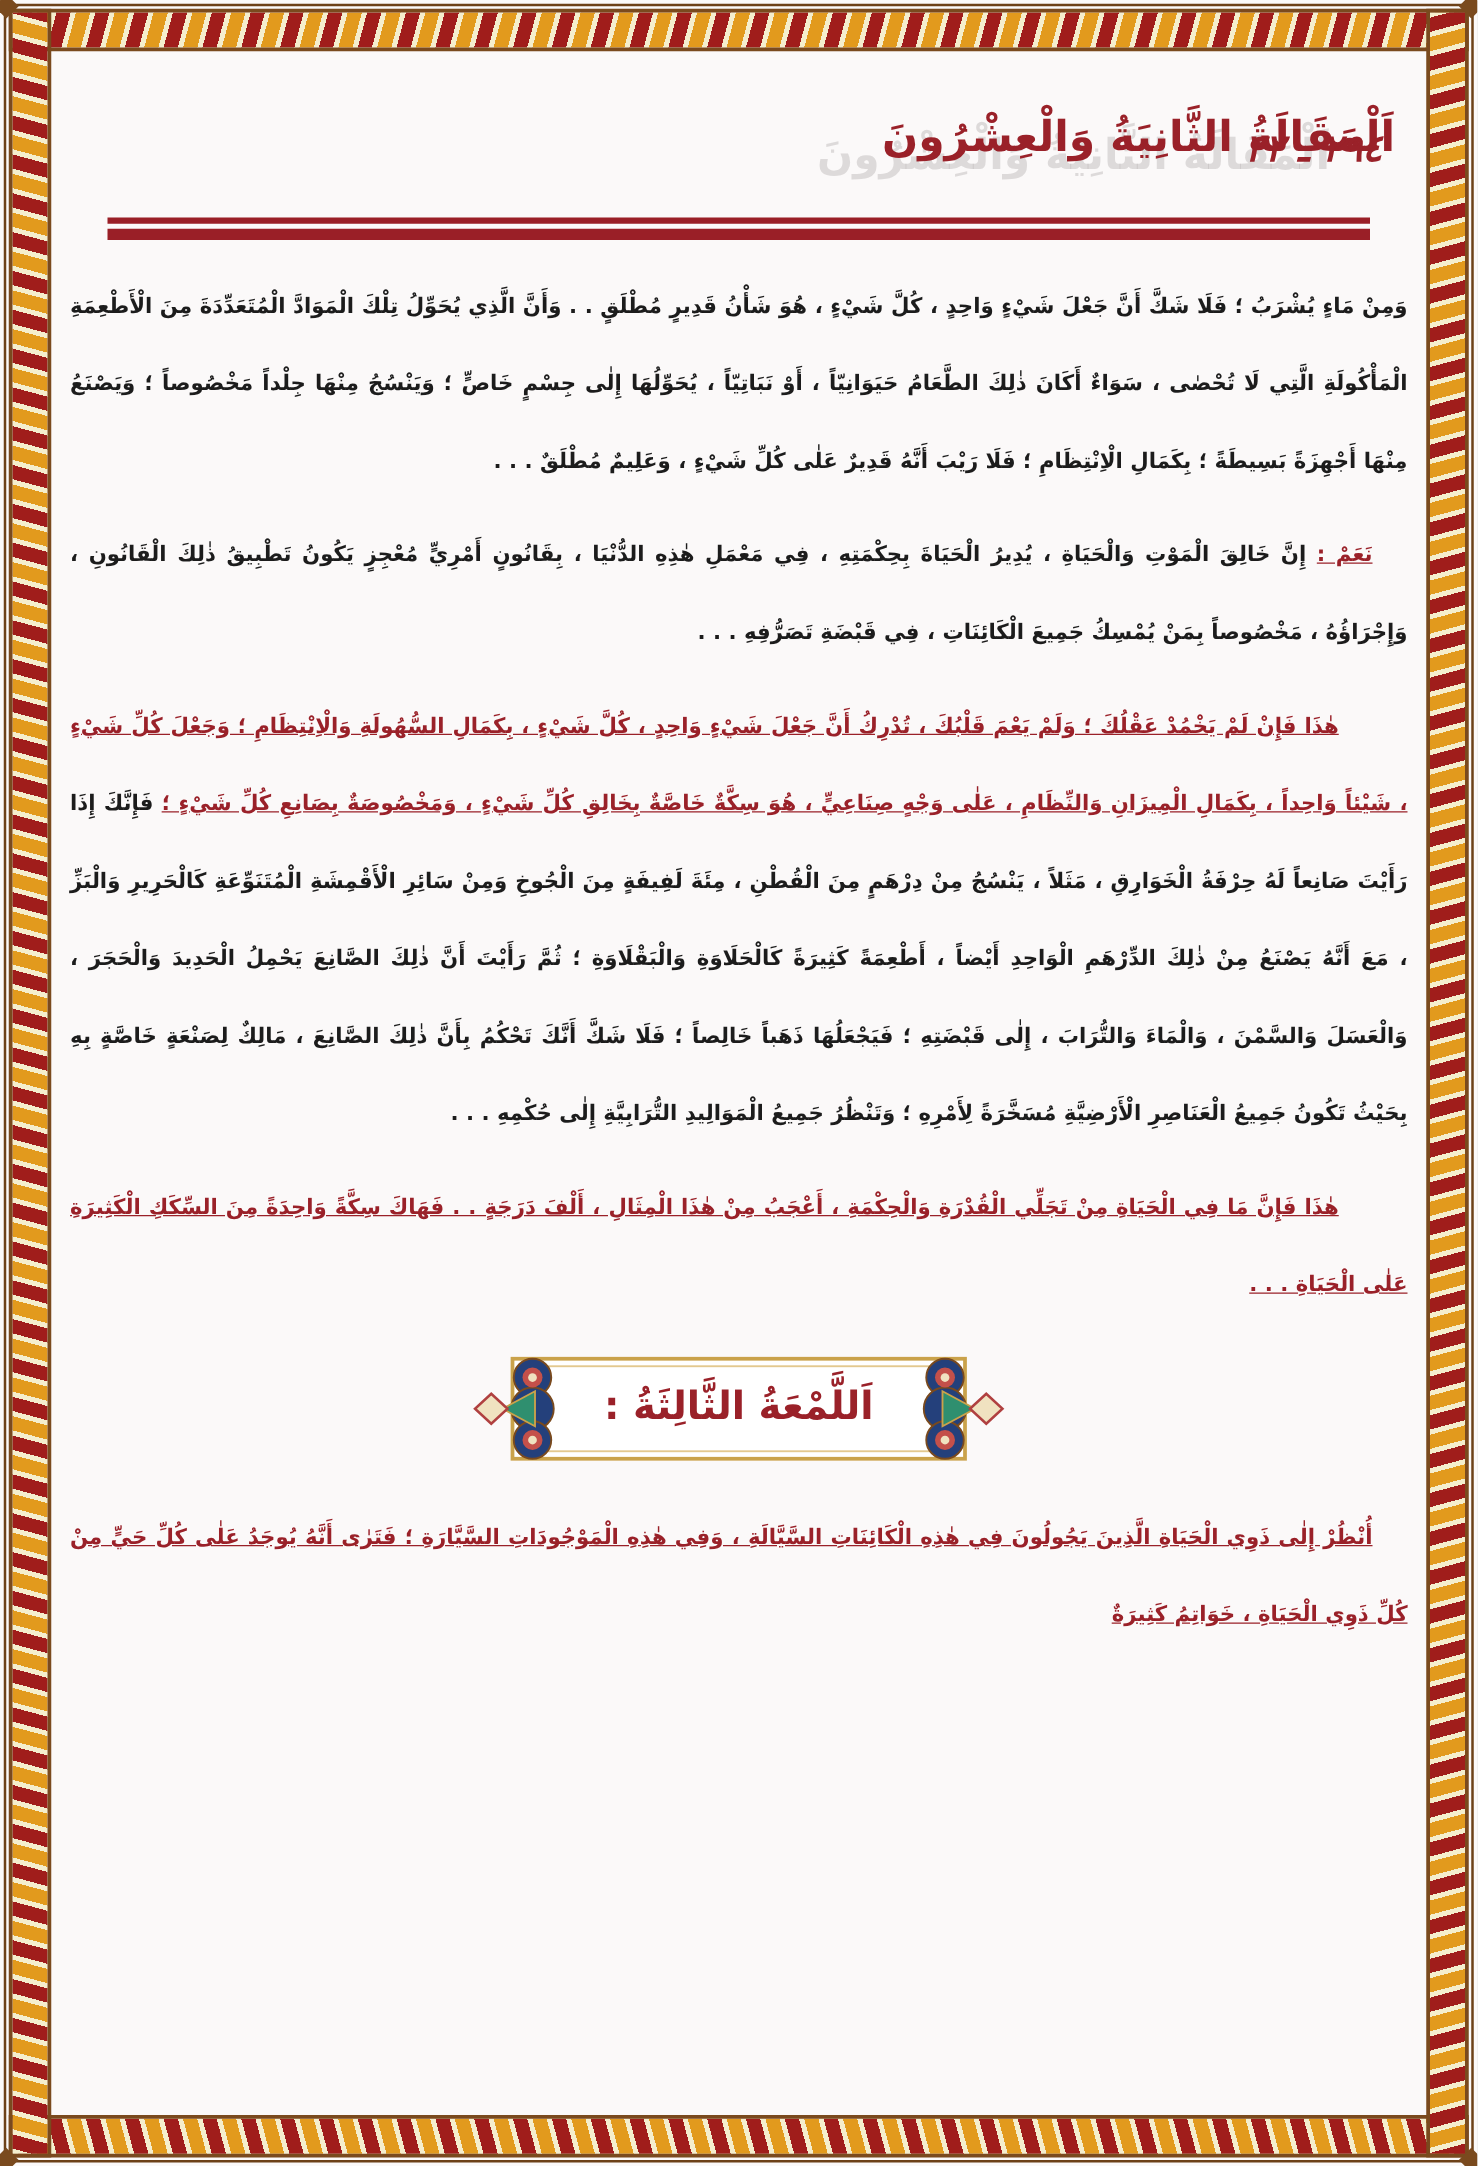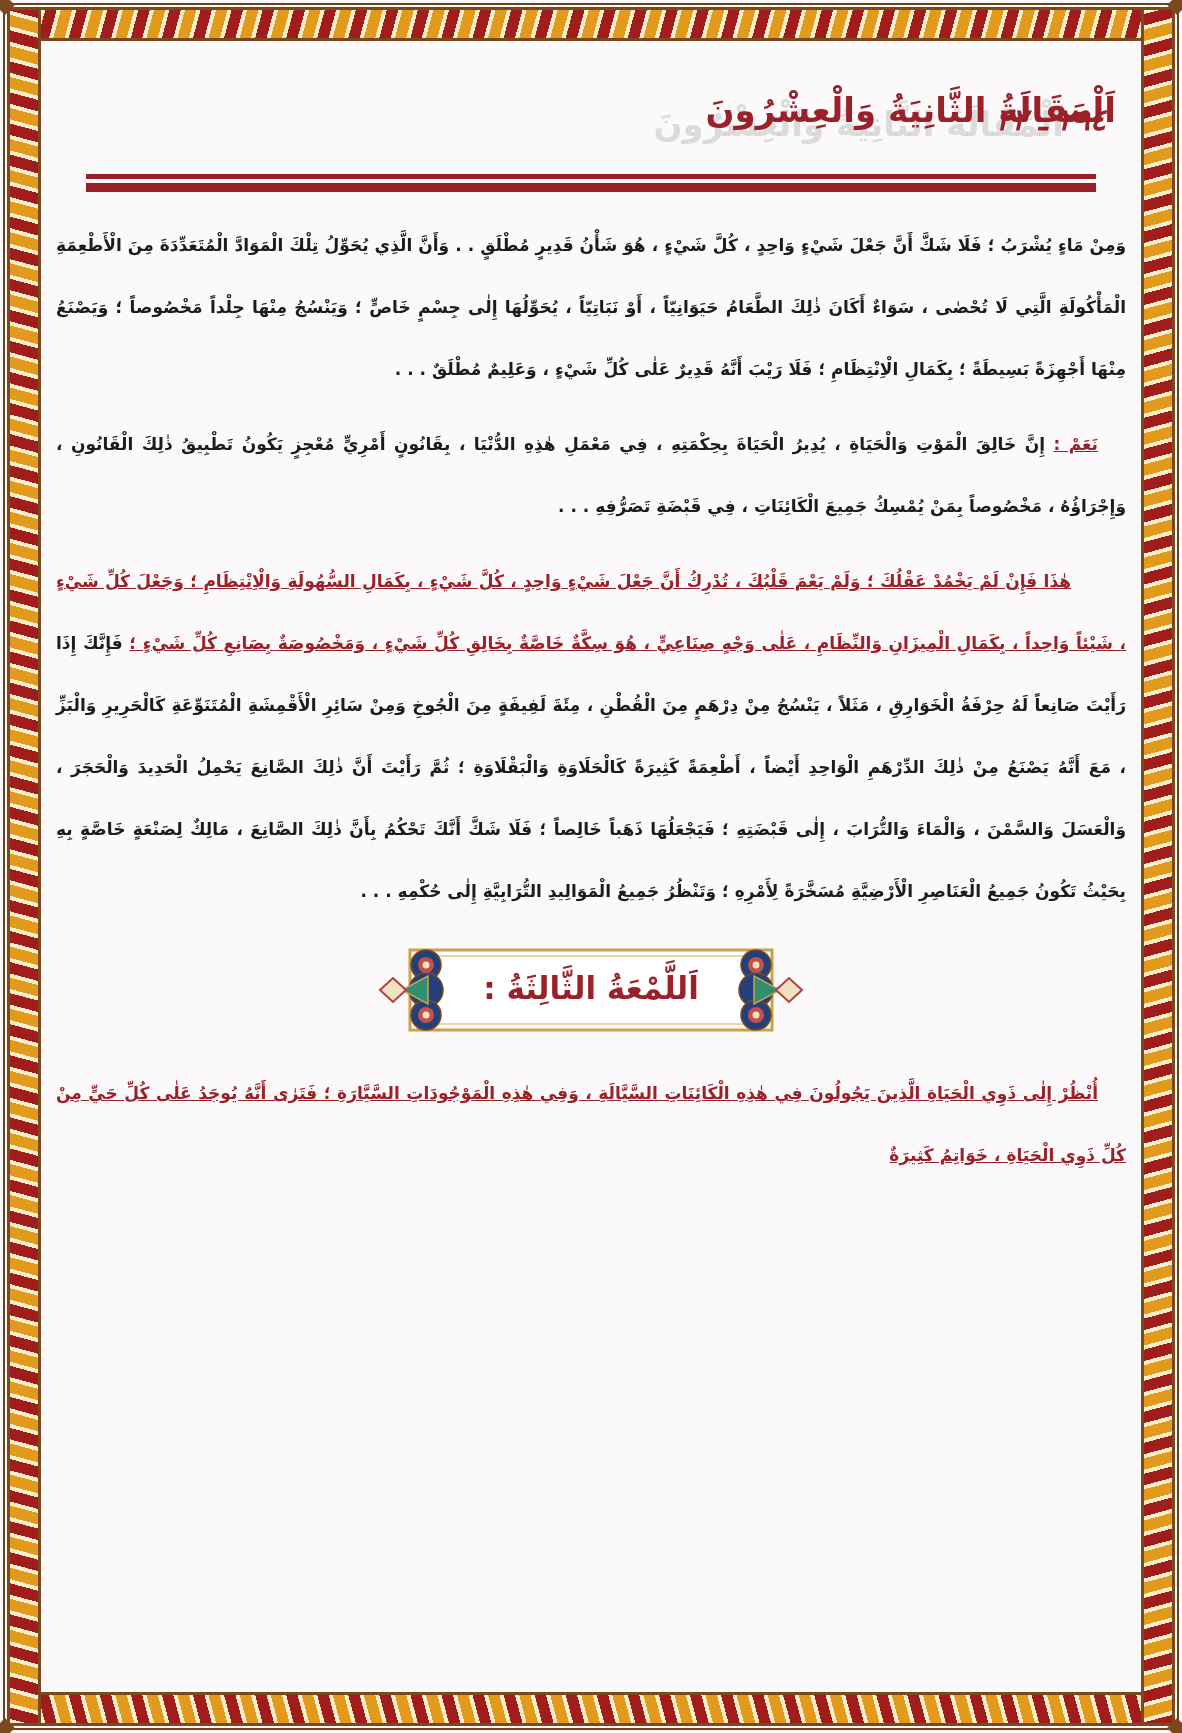--- a/index.html
+++ b/index.html
@@ -110,20 +110,21 @@
     <div class="header-rule"></div>
 
     <div class="body-text">
 
       <p><span>وَمِنْ مَاءٍ يُشْرَبُ ؛ فَلَا شَكَّ أَنَّ جَعْلَ شَيْءٍ وَاحِدٍ ، كُلَّ شَيْءٍ ، هُوَ شَأْنُ قَدِيرٍ مُطْلَقٍ . . وَأَنَّ الَّذِي يُحَوِّلُ تِلْكَ الْمَوَادَّ الْمُتَعَدِّدَةَ مِنَ الْأَطْعِمَةِ الْمَأْكُولَةِ الَّتِي لَا تُحْصٰى ، سَوَاءٌ أَكَانَ ذٰلِكَ الطَّعَامُ حَيَوَانِيّاً ، أَوْ نَبَاتِيّاً ، يُحَوِّلُهَا إِلٰى جِسْمٍ خَاصٍّ ؛ وَيَنْسُجُ مِنْهَا جِلْداً مَخْصُوصاً ؛ وَيَصْنَعُ مِنْهَا أَجْهِزَةً بَسِيطَةً ؛ بِكَمَالِ الْاِنْتِظَامِ ؛ فَلَا رَيْبَ أَنَّهُ قَدِيرٌ عَلٰى كُلِّ شَيْءٍ ، وَعَلِيمٌ مُطْلَقٌ . . .</span></p>
 
       <p class="indent-sm"><span class="red">نَعَمْ :</span> <span>إِنَّ خَالِقَ الْمَوْتِ وَالْحَيَاةِ ، يُدِيرُ الْحَيَاةَ بِحِكْمَتِهِ ، فِي مَعْمَلِ هٰذِهِ الدُّنْيَا ، بِقَانُونٍ أَمْرِيٍّ مُعْجِزٍ يَكُونُ تَطْبِيقُ ذٰلِكَ الْقَانُونِ ، وَإِجْرَاؤُهُ ، مَخْصُوصاً بِمَنْ يُمْسِكُ جَمِيعَ الْكَائِنَاتِ ، فِي قَبْضَةِ تَصَرُّفِهِ . . .</span></p>
 
       <p class="indent-lg"><span class="red">هٰذَا فَإِنْ لَمْ يَخْمُدْ عَقْلُكَ ؛ وَلَمْ يَعْمَ قَلْبُكَ ، تُدْرِكُ أَنَّ جَعْلَ شَيْءٍ وَاحِدٍ ، كُلَّ شَيْءٍ ، بِكَمَالِ السُّهُولَةِ وَالْاِنْتِظَامِ ؛ وَجَعْلَ كُلِّ شَيْءٍ ، شَيْئاً وَاحِداً ، بِكَمَالِ الْمِيزَانِ وَالنِّظَامِ ، عَلٰى وَجْهٍ صِنَاعِيٍّ ، هُوَ سِكَّةٌ خَاصَّةٌ بِخَالِقِ كُلِّ شَيْءٍ ، وَمَخْصُوصَةٌ بِصَانِعِ كُلِّ شَيْءٍ ؛</span> <span>فَإِنَّكَ إِذَا رَأَيْتَ صَانِعاً لَهُ حِرْفَةُ الْخَوَارِقِ ، مَثَلاً ، يَنْسُجُ مِنْ دِرْهَمٍ مِنَ الْقُطْنِ ، مِئَةَ لَفِيفَةٍ مِنَ الْجُوخِ وَمِنْ سَائِرِ الْأَقْمِشَةِ الْمُتَنَوِّعَةِ كَالْحَرِيرِ وَالْبَزِّ ، مَعَ أَنَّهُ يَصْنَعُ مِنْ ذٰلِكَ الدِّرْهَمِ الْوَاحِدِ أَيْضاً ، أَطْعِمَةً كَثِيرَةً كَالْحَلَاوَةِ وَالْبَقْلَاوَةِ ؛ ثُمَّ رَأَيْتَ أَنَّ ذٰلِكَ الصَّانِعَ يَحْمِلُ الْحَدِيدَ وَالْحَجَرَ ، وَالْعَسَلَ وَالسَّمْنَ ، وَالْمَاءَ وَالتُّرَابَ ، إِلٰى قَبْضَتِهِ ؛ فَيَجْعَلُهَا ذَهَباً خَالِصاً ؛ فَلَا شَكَّ أَنَّكَ تَحْكُمُ بِأَنَّ ذٰلِكَ الصَّانِعَ ، مَالِكٌ لِصَنْعَةٍ خَاصَّةٍ بِهِ بِحَيْثُ تَكُونُ جَمِيعُ الْعَنَاصِرِ الْأَرْضِيَّةِ مُسَخَّرَةً لِأَمْرِهِ ؛ وَتَنْظُرُ جَمِيعُ الْمَوَالِيدِ التُّرَابِيَّةِ إِلٰى حُكْمِهِ . . .</span></p>
 
+      <p class="red indent-lg"><span>هٰذَا فَإِنَّ مَا فِي الْحَيَاةِ مِنْ تَجَلِّي الْقُدْرَةِ وَالْحِكْمَةِ ، أَعْجَبُ مِنْ هٰذَا الْمِثَالِ ، أَلْفَ دَرَجَةٍ . . فَهَاكَ سِكَّةً وَاحِدَةً مِنَ السِّكَكِ الْكَثِيرَةِ عَلٰى الْحَيَاةِ . . .</span></p>
 
       <div class="ornament">
         <svg viewBox="0 0 430 88" width="430" height="88" aria-hidden="true">
           <defs>
             <g id="finial">
               <circle cx="380" cy="19" r="15" fill="#24407b" stroke="#7a4a1e" stroke-width="1.5"></circle>
               <circle cx="380" cy="44" r="17" fill="#24407b" stroke="#7a4a1e" stroke-width="1.5"></circle>
               <circle cx="380" cy="69" r="15" fill="#24407b" stroke="#7a4a1e" stroke-width="1.5"></circle>
               <circle cx="380" cy="19" r="8" fill="#c4504a"></circle>
               <circle cx="380" cy="69" r="8" fill="#c4504a"></circle>

